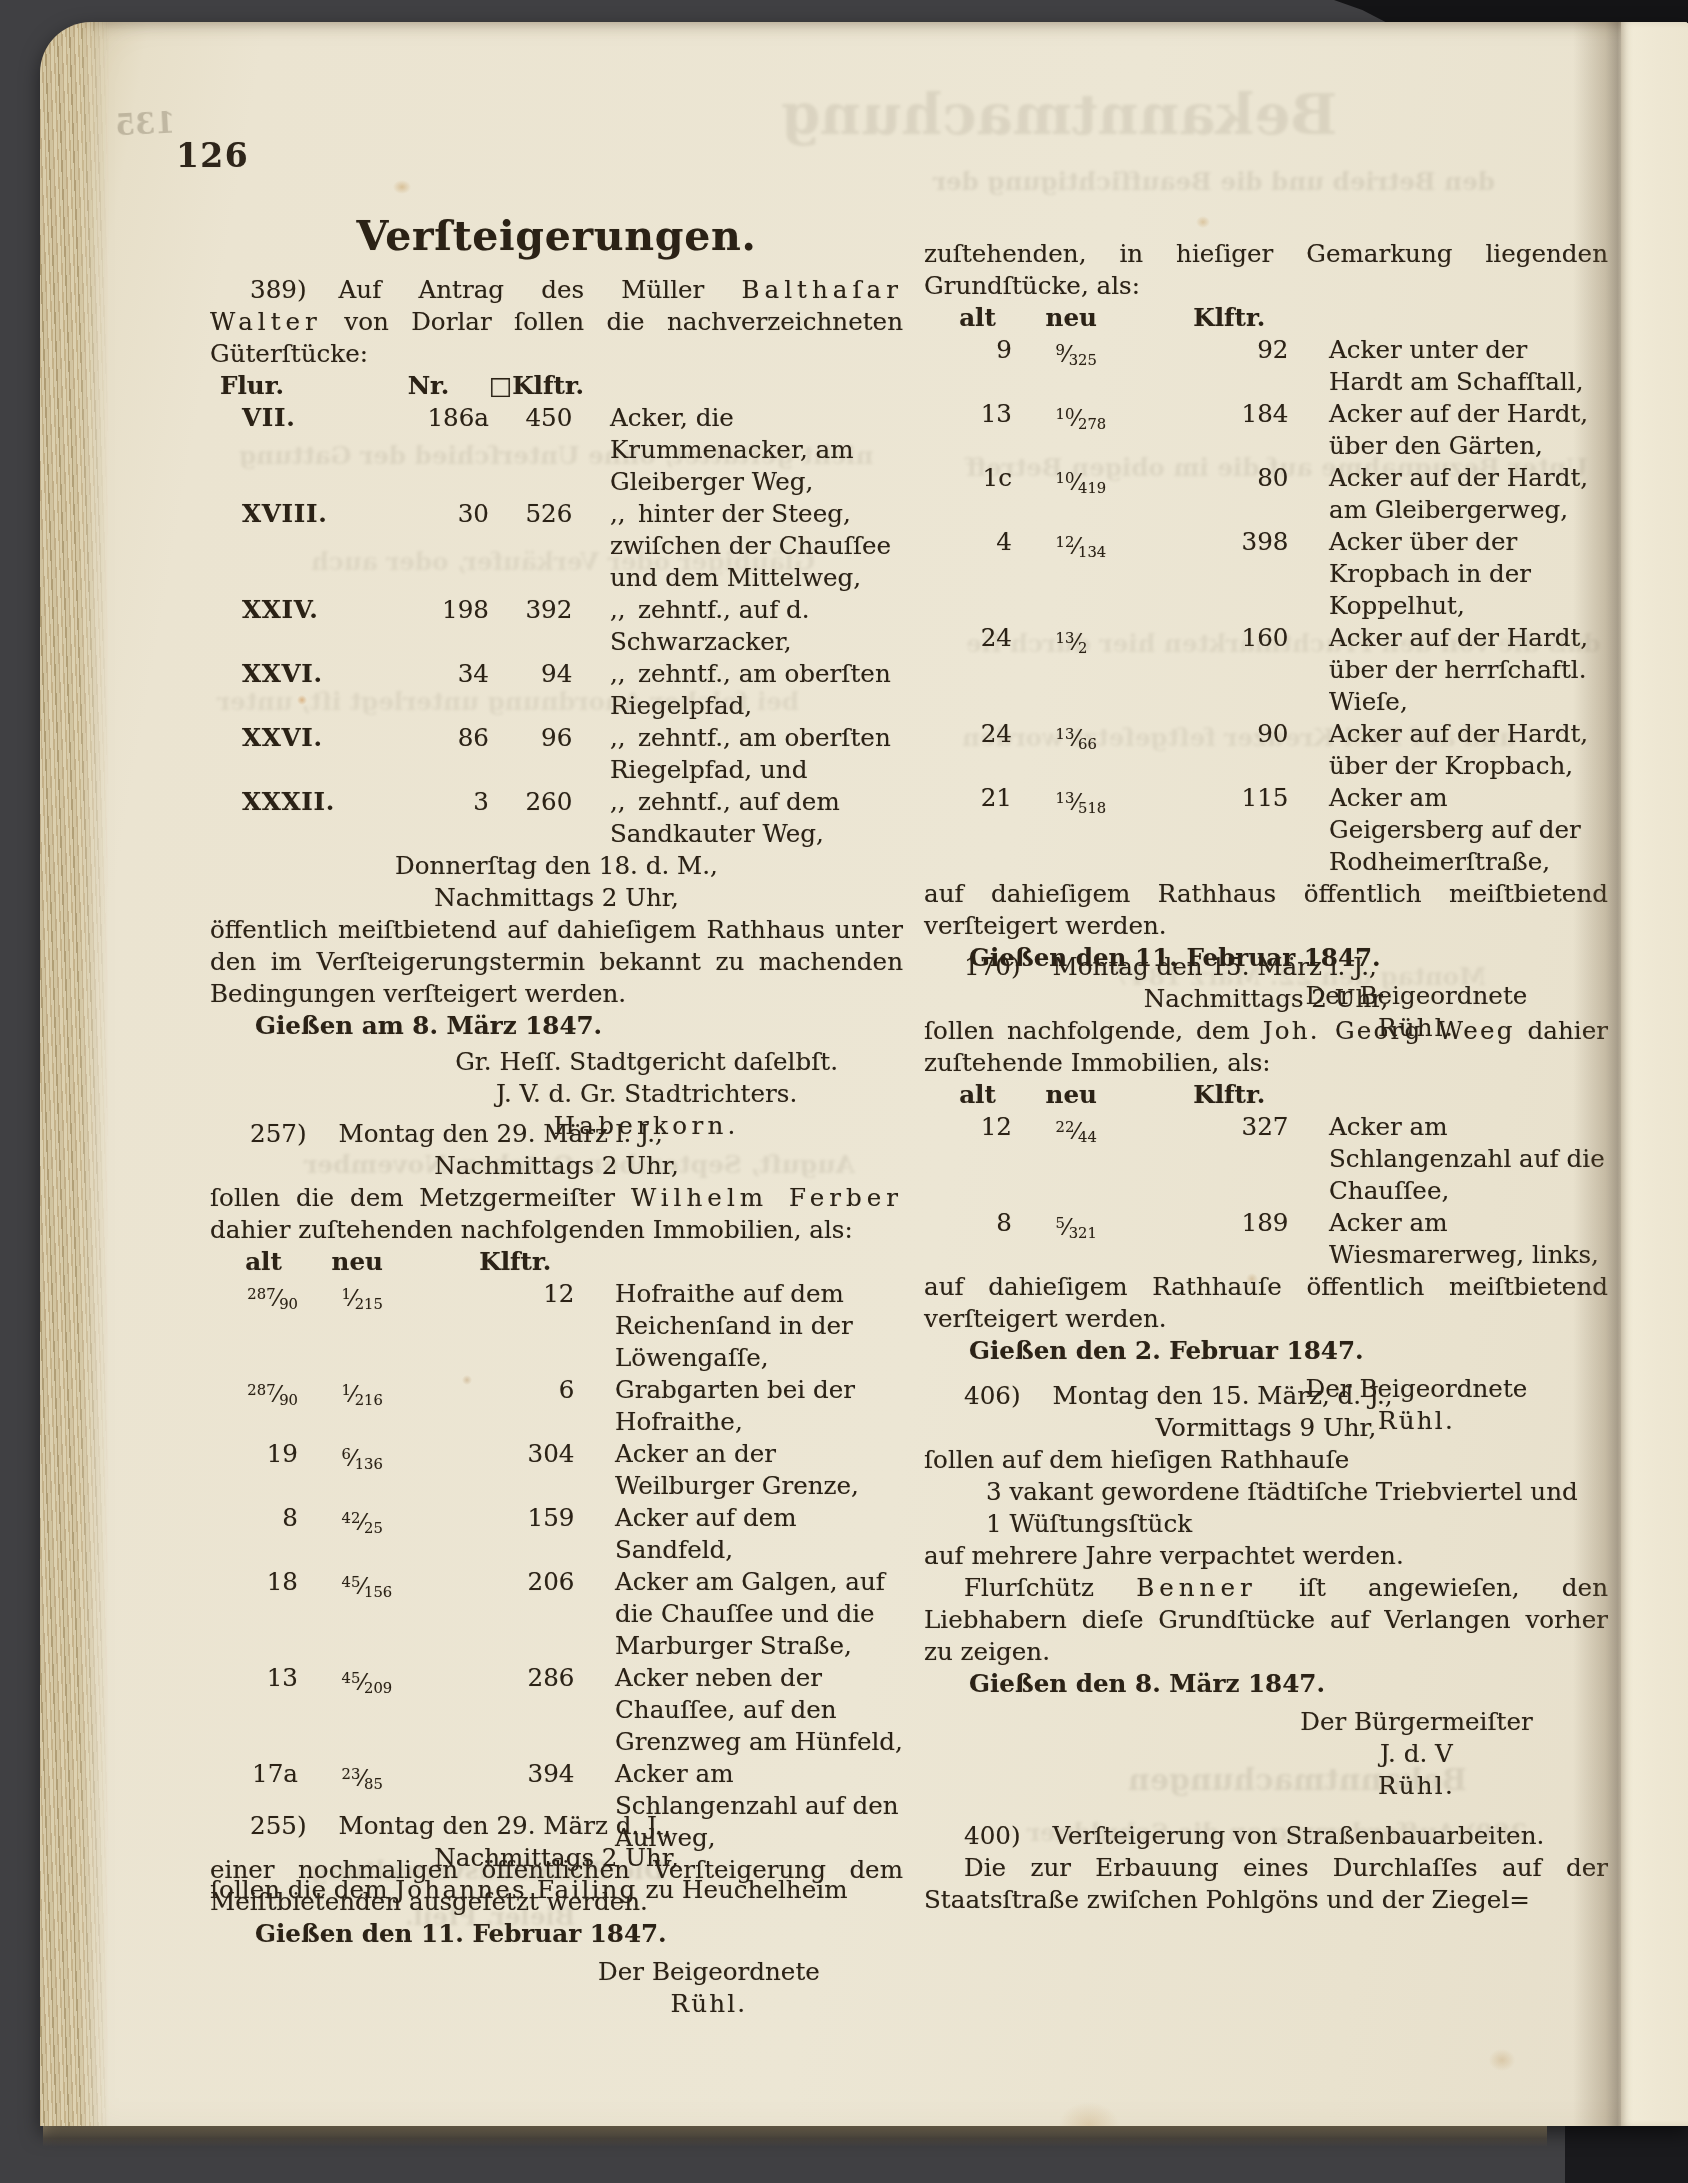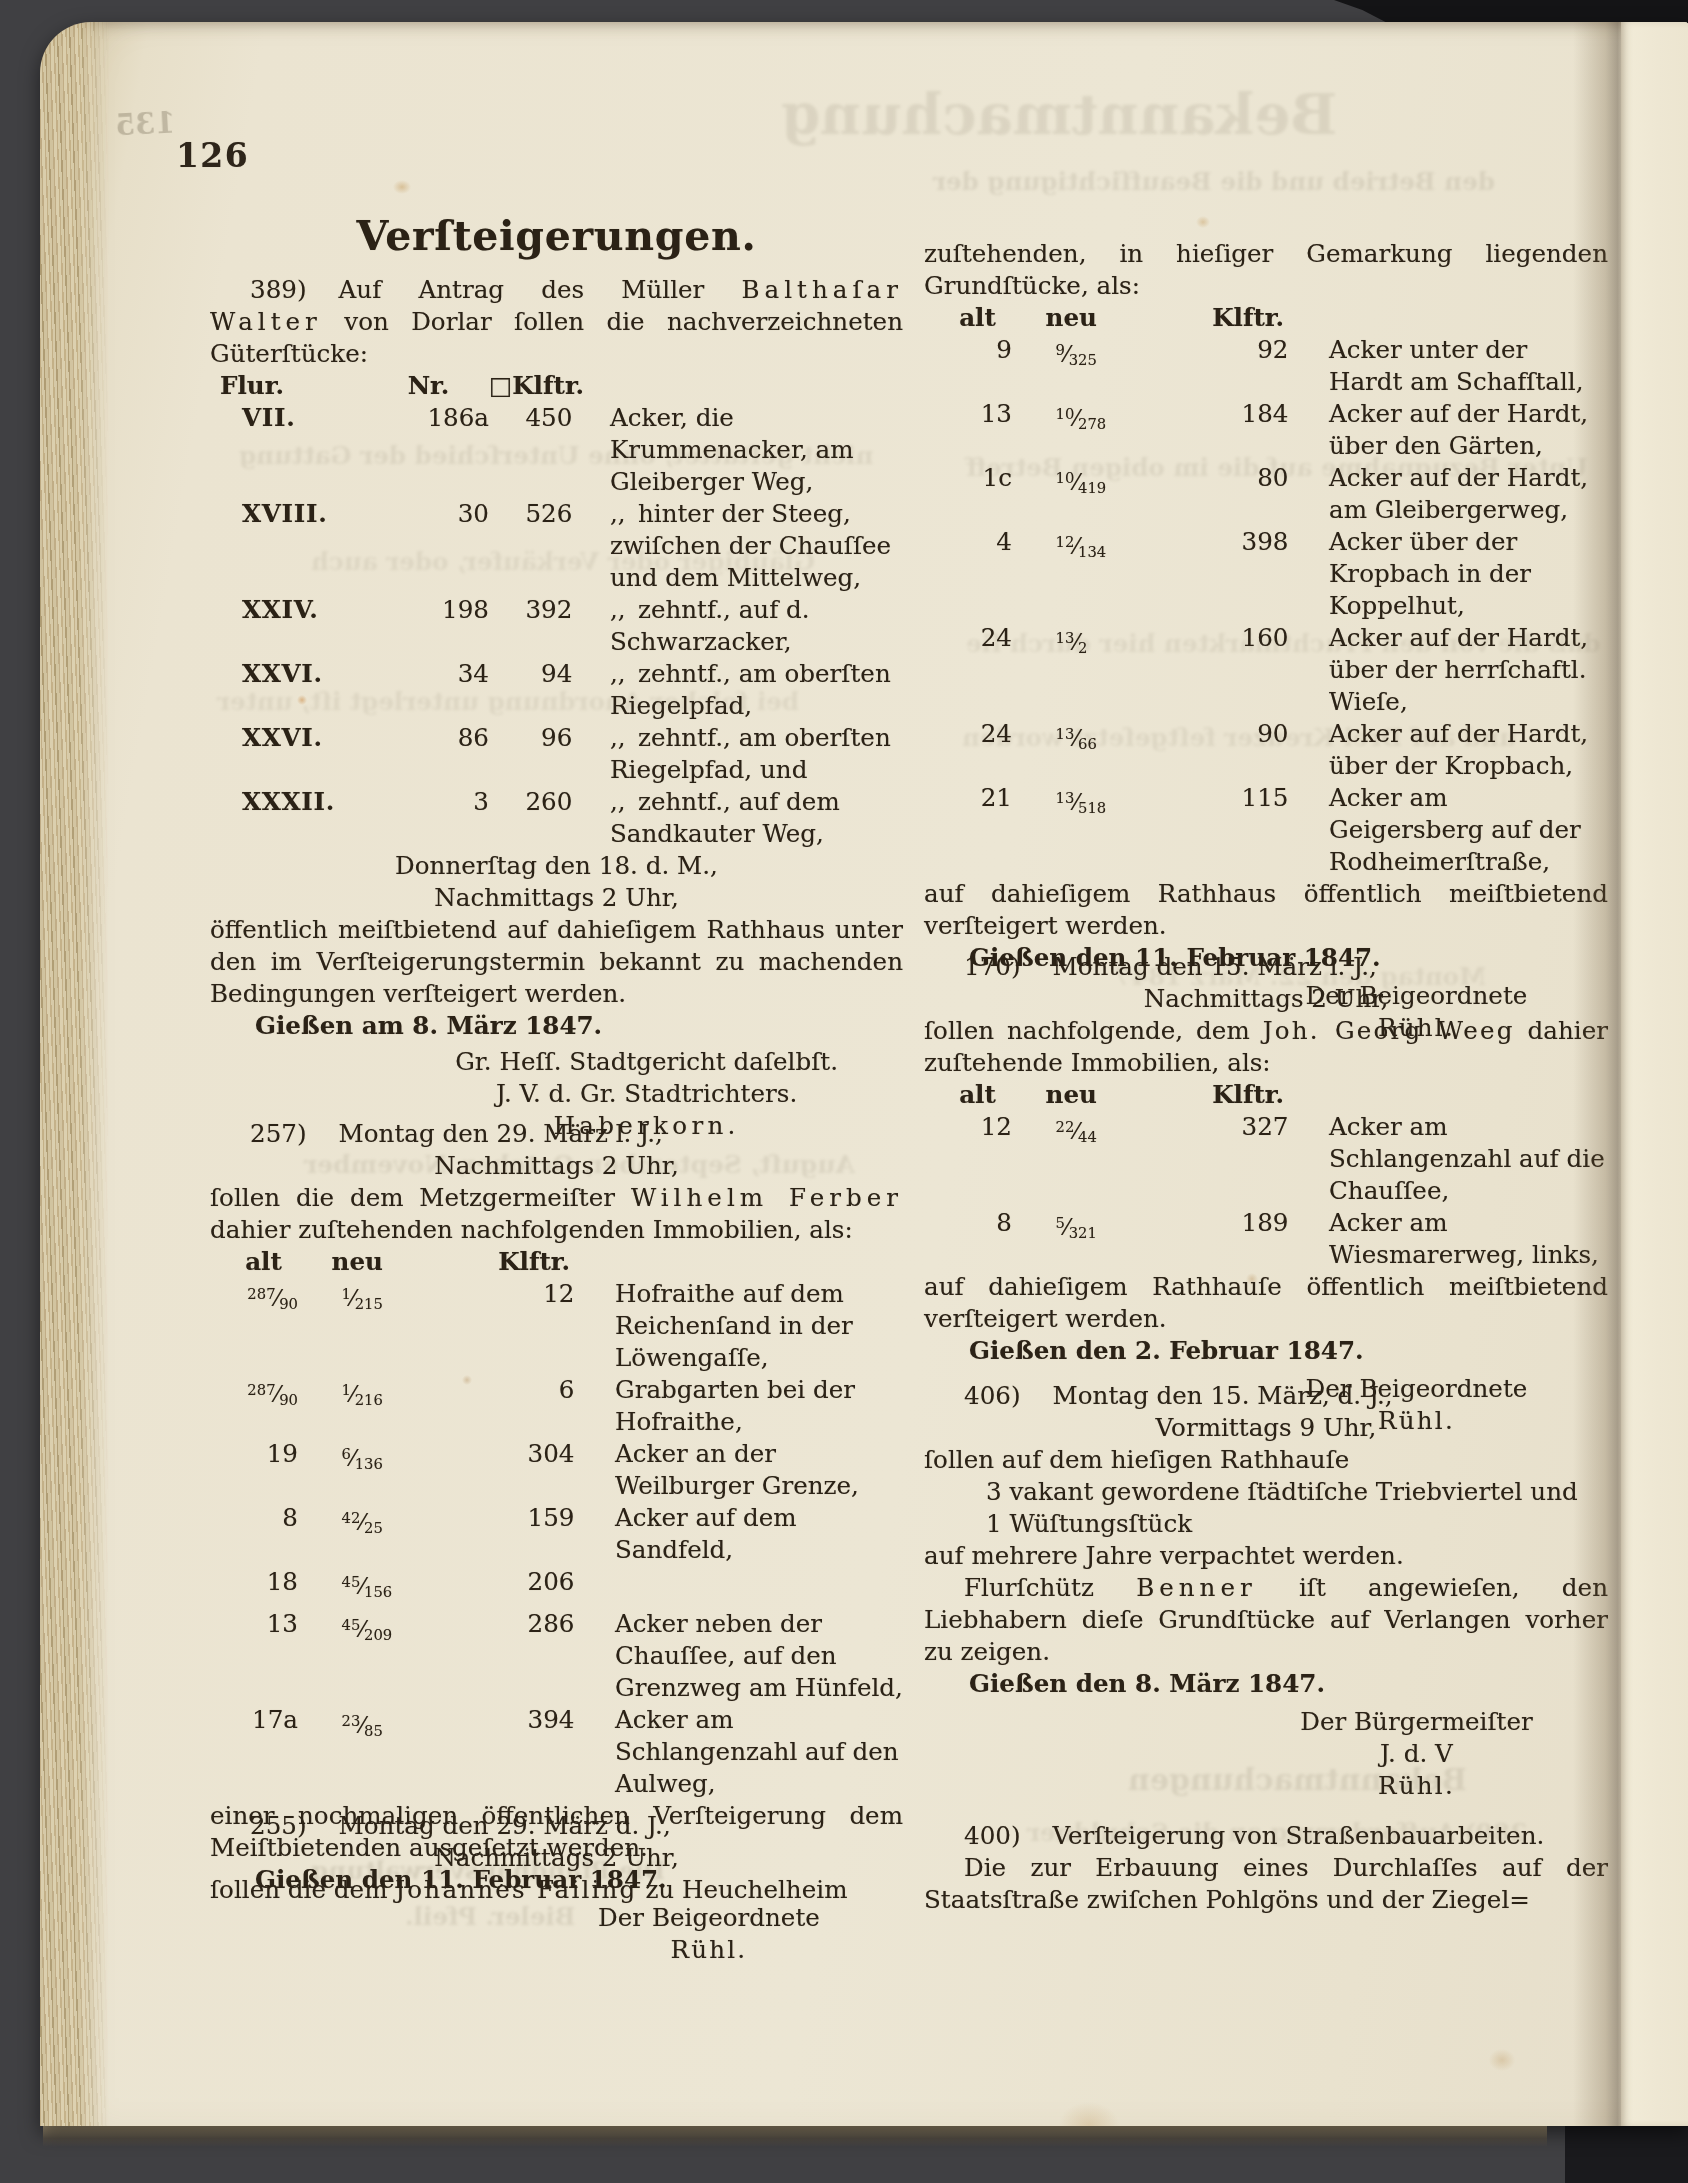--- a/index.html
+++ b/index.html
@@ -65,21 +65,21 @@
   .t1 .c3,.ft .c3{padding-left:26px;}
   .ft .c0{text-align:right;padding-right:19px;}
   .ft .c1{padding-left:24.6px;}
   .ft .c2{text-align:right;padding-right:14.5px;}
   .thead{font-weight:600;}
   .t1h .c0{padding-left:10px;font-weight:600;}
   .t1h .c1{text-align:center;}
   .t1h .c2{text-align:left;}
   .fth .c0{text-align:center;}
   .fth .c1{text-align:left;padding-left:14.5px;}
-  .fth .c2{text-align:center;padding-left:4.3px;}
+  .fth .c2{text-align:left;padding-left:4.3px;}
   .fr sup{font-size:.6em;vertical-align:.5em;}
   .fr .sl{font-size:.9em;}
   .fr sub{font-size:.6em;vertical-align:-.2em;}
 
   .ghost{position:absolute;transform:scaleX(-1);filter:blur(1.4px);color:#6e644e;white-space:nowrap;font-weight:600;pointer-events:none;}
 </style>
 </head>
 <body>
 
 <div class="stage">
@@ -201,20 +201,21 @@
             <div class="trow">
               <div class="tcell c0">8</div>
               <div class="tcell c1"><span class="fr"><sup>42</sup><span class="sl">⁄</span><sub>25</sub></span></div>
               <div class="tcell c2">159</div>
               <div class="tcell c3 desc">Acker auf dem Sandfeld,</div>
             </div>
             <div class="trow">
               <div class="tcell c0">18</div>
               <div class="tcell c1"><span class="fr"><sup>45</sup><span class="sl">⁄</span><sub>156</sub></span></div>
               <div class="tcell c2">206</div>
+              <div class="tcell c3 desc">Acker am Galgen, auf die Chauſſee und die Marburger Straße,</div>
             </div>
             <div class="trow">
               <div class="tcell c0">13</div>
               <div class="tcell c1"><span class="fr"><sup>45</sup><span class="sl">⁄</span><sub>209</sub></span></div>
               <div class="tcell c2">286</div>
               <div class="tcell c3 desc">Acker neben der Chauſſee, auf den Grenzweg am Hünfeld,</div>
             </div>
             <div class="trow">
               <div class="tcell c0">17a</div>
               <div class="tcell c1"><span class="fr"><sup>23</sup><span class="sl">⁄</span><sub>85</sub></span></div>

